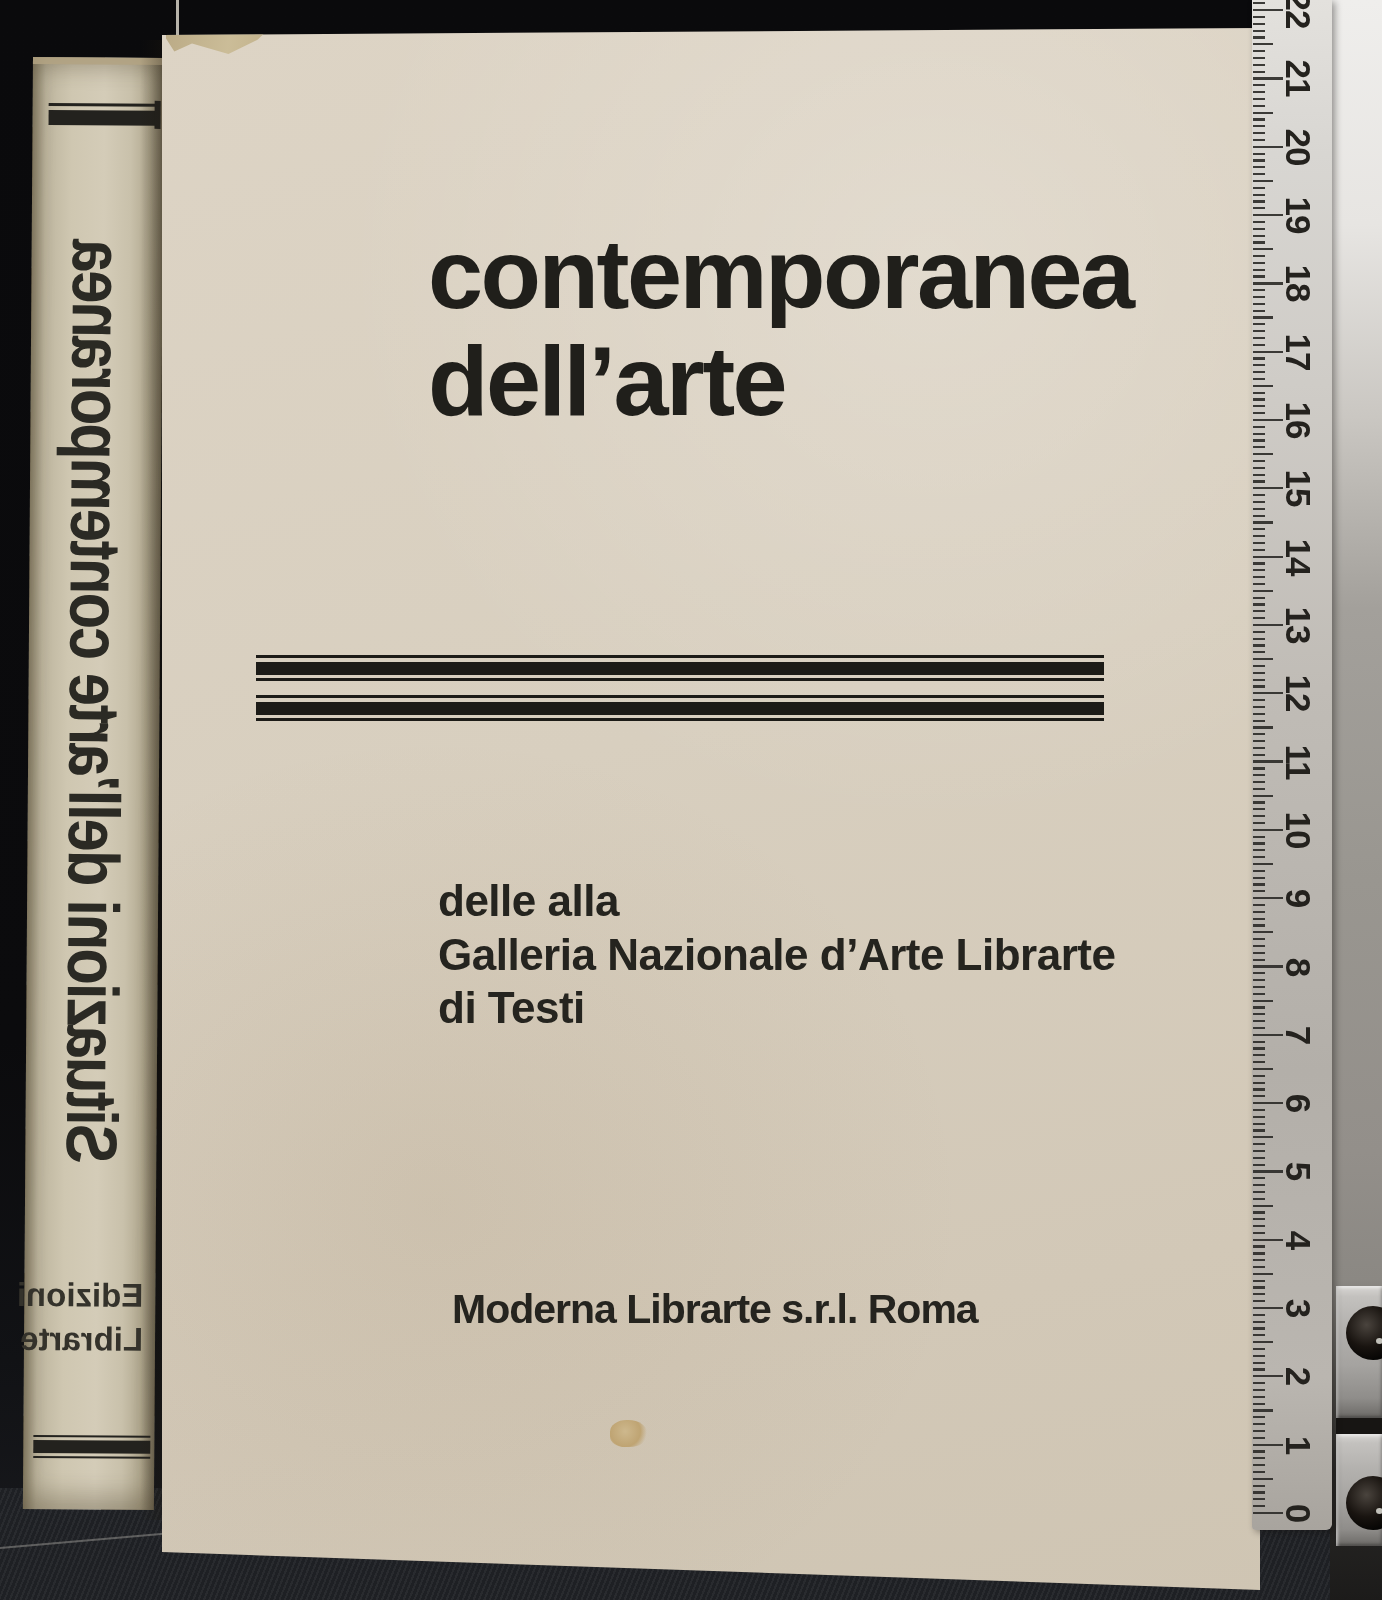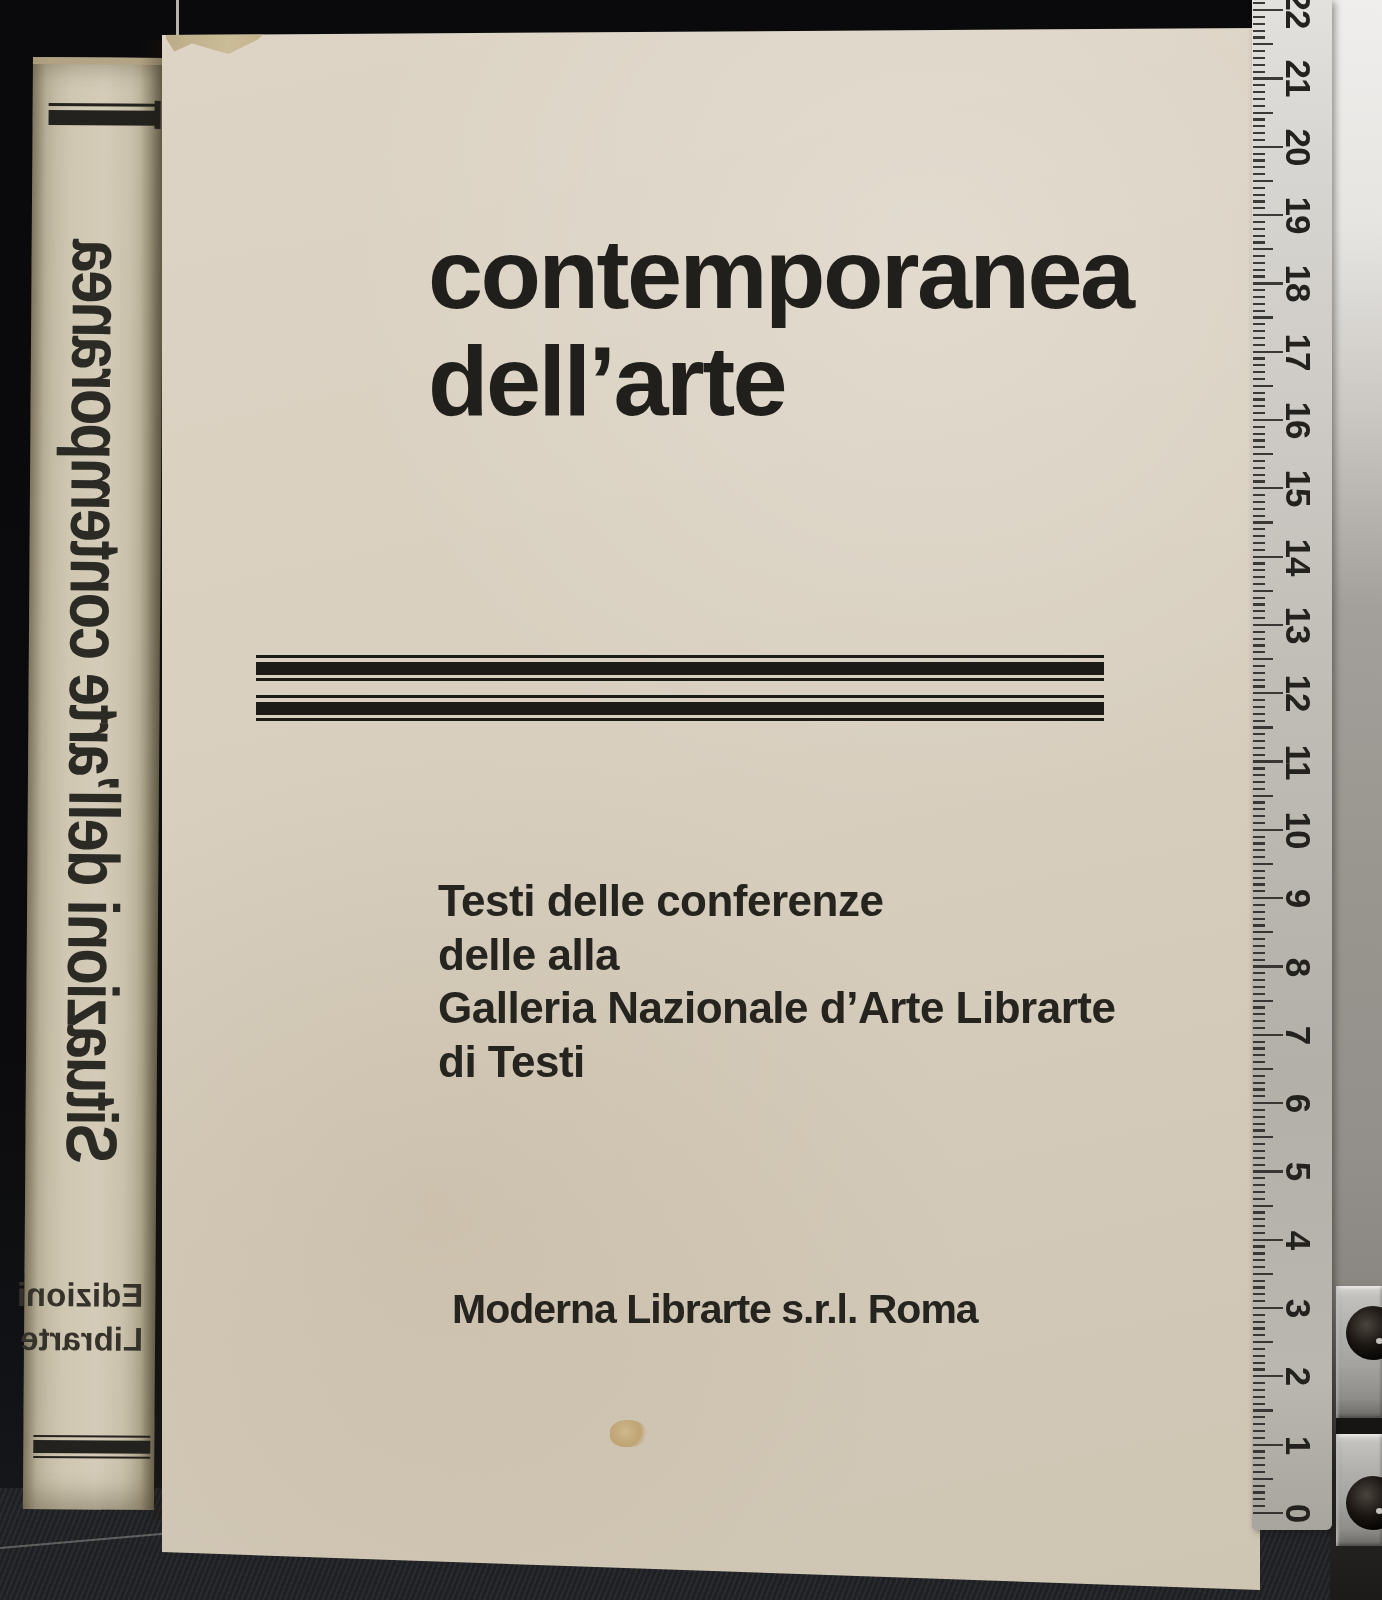--- a/index.html
+++ b/index.html
@@ -176,21 +176,20 @@
         <div class="r-thick"></div>
         <div class="r-thin"></div>
       </div>
       <div class="rule-group">
         <div class="r-thin"></div>
         <div class="r-thick"></div>
         <div class="r-thin"></div>
       </div>
     </div>
     <div class="subtitle">
-      <span>Testi delle conferenze</span>
       <span>delle alla</span>
       <span>Galleria Nazionale d’Arte Librarte</span>
       <span>di Testi</span>
     </div>
     <div class="publisher">Moderna Librarte s.r.l. Roma</div>
     <div class="stain"></div>
   </div>
 
   <div class="wall"></div>
   <div class="bracket">

